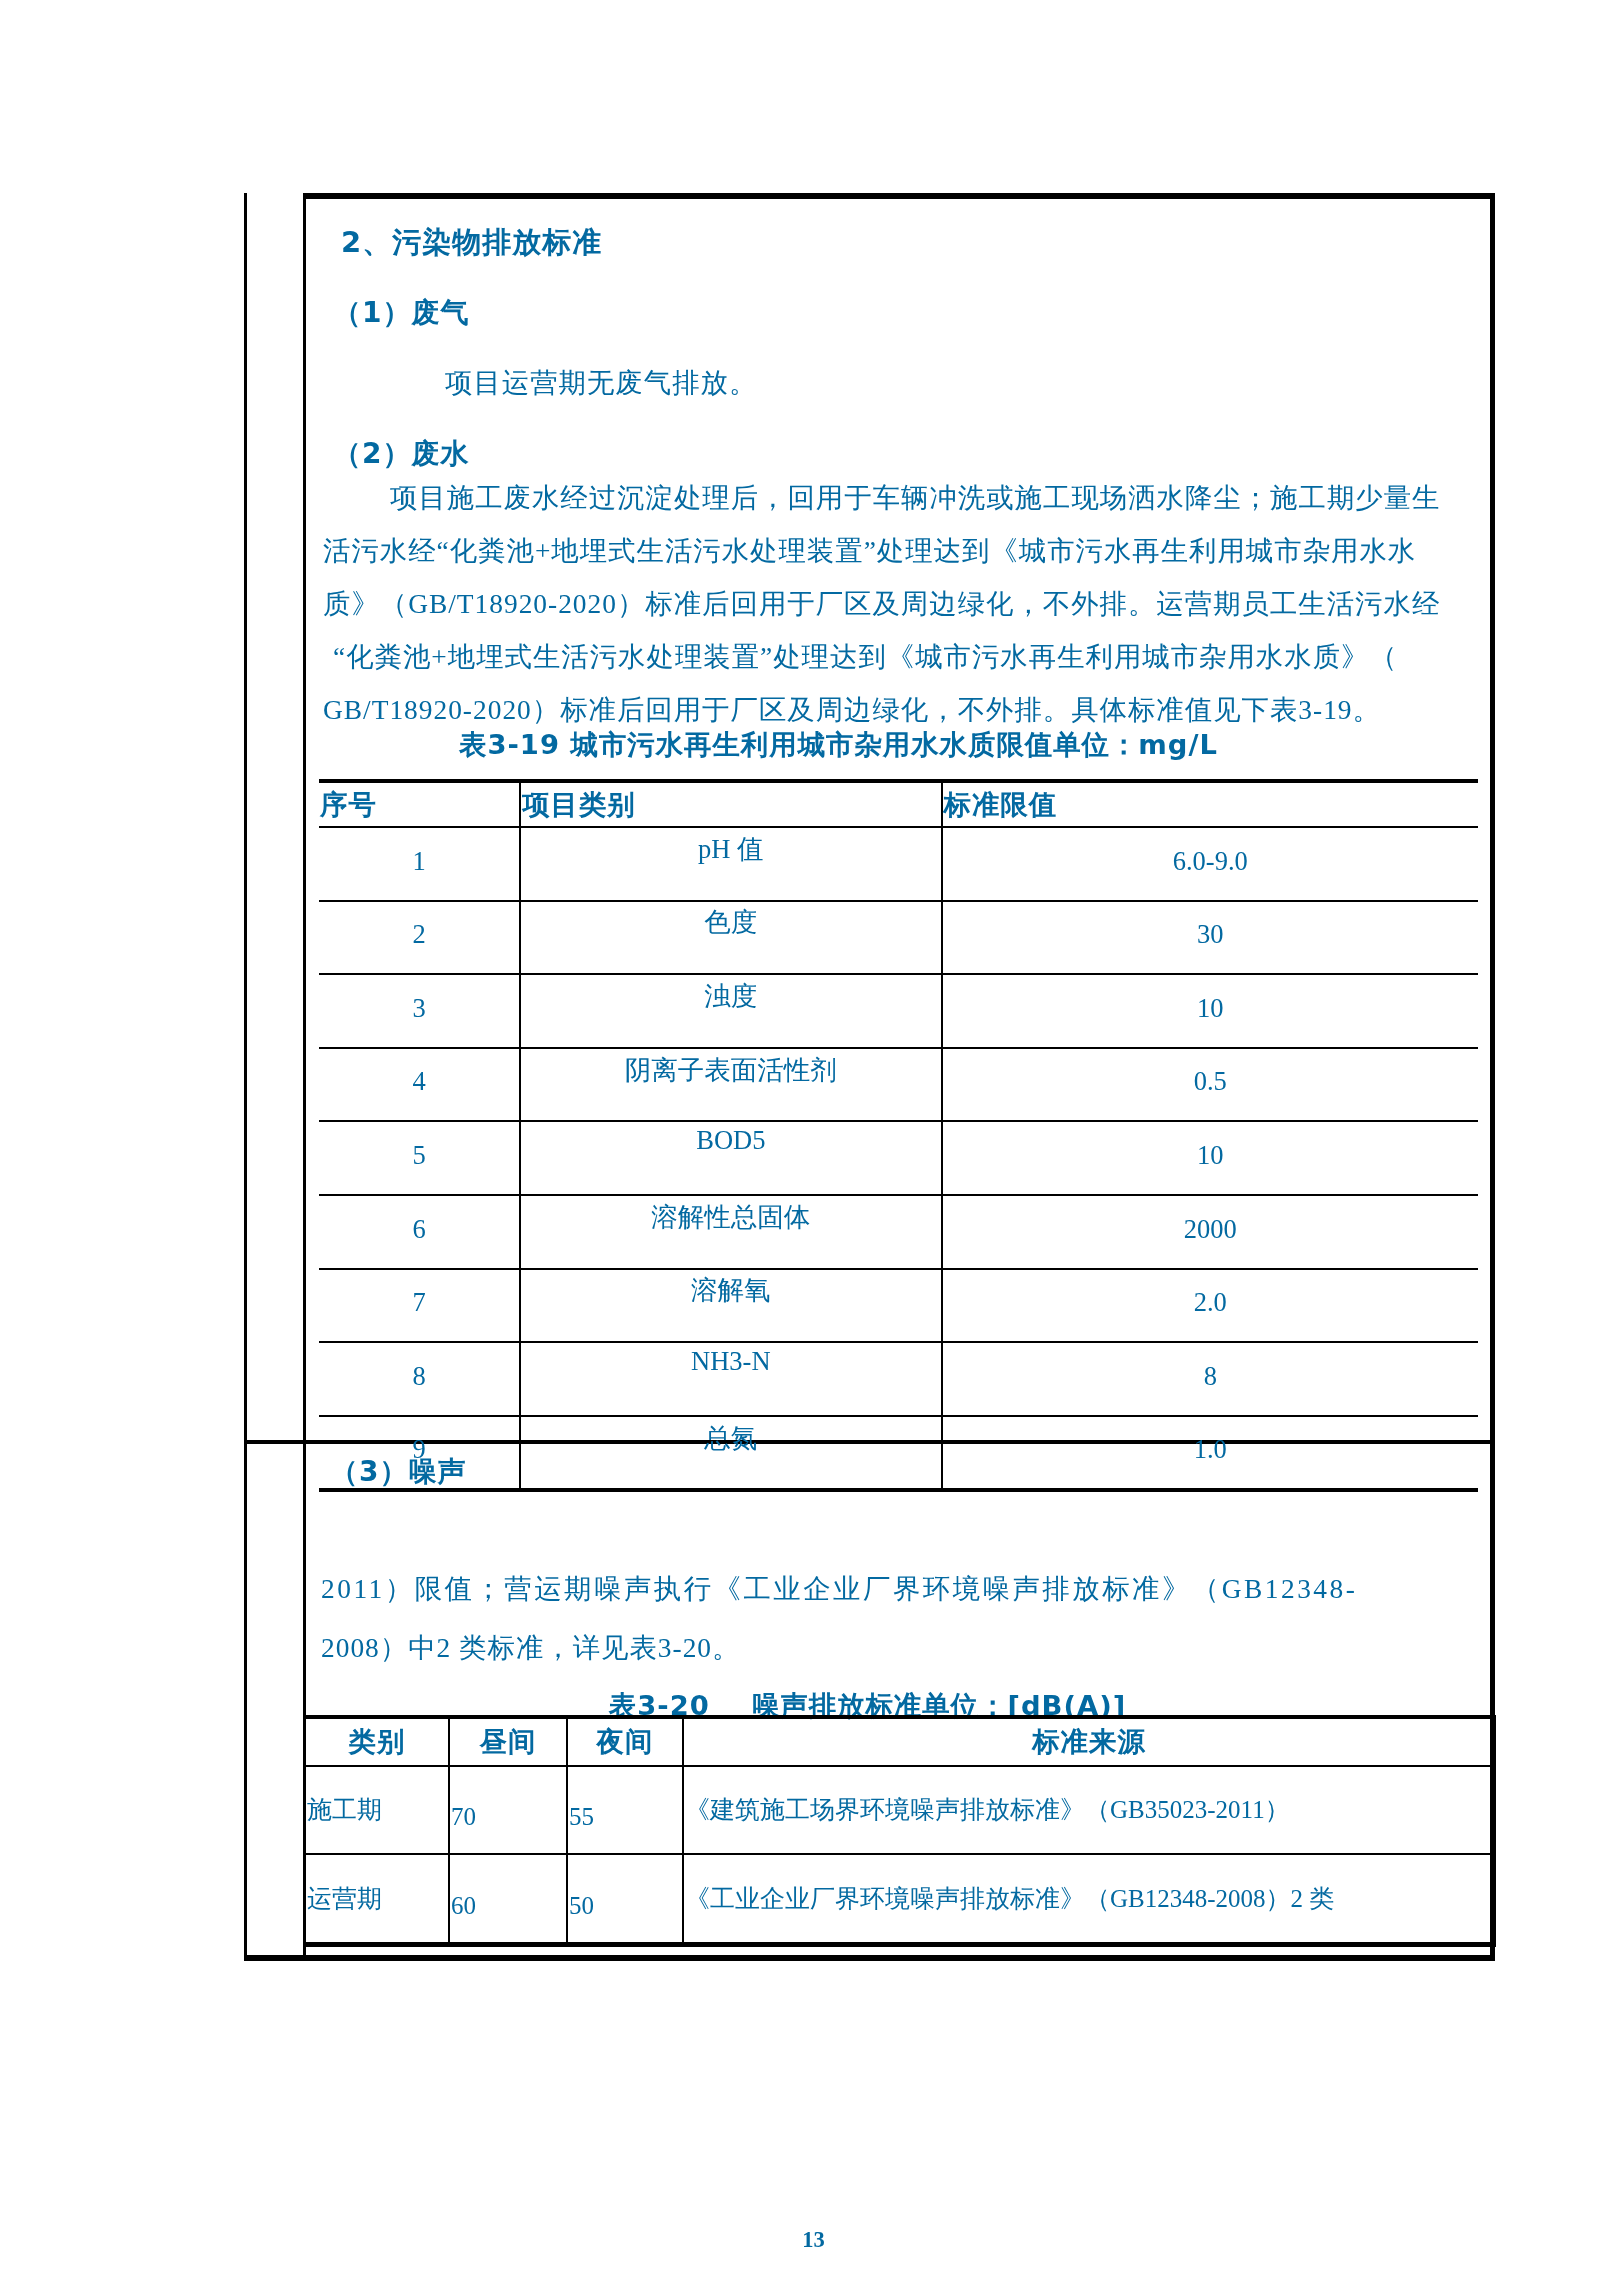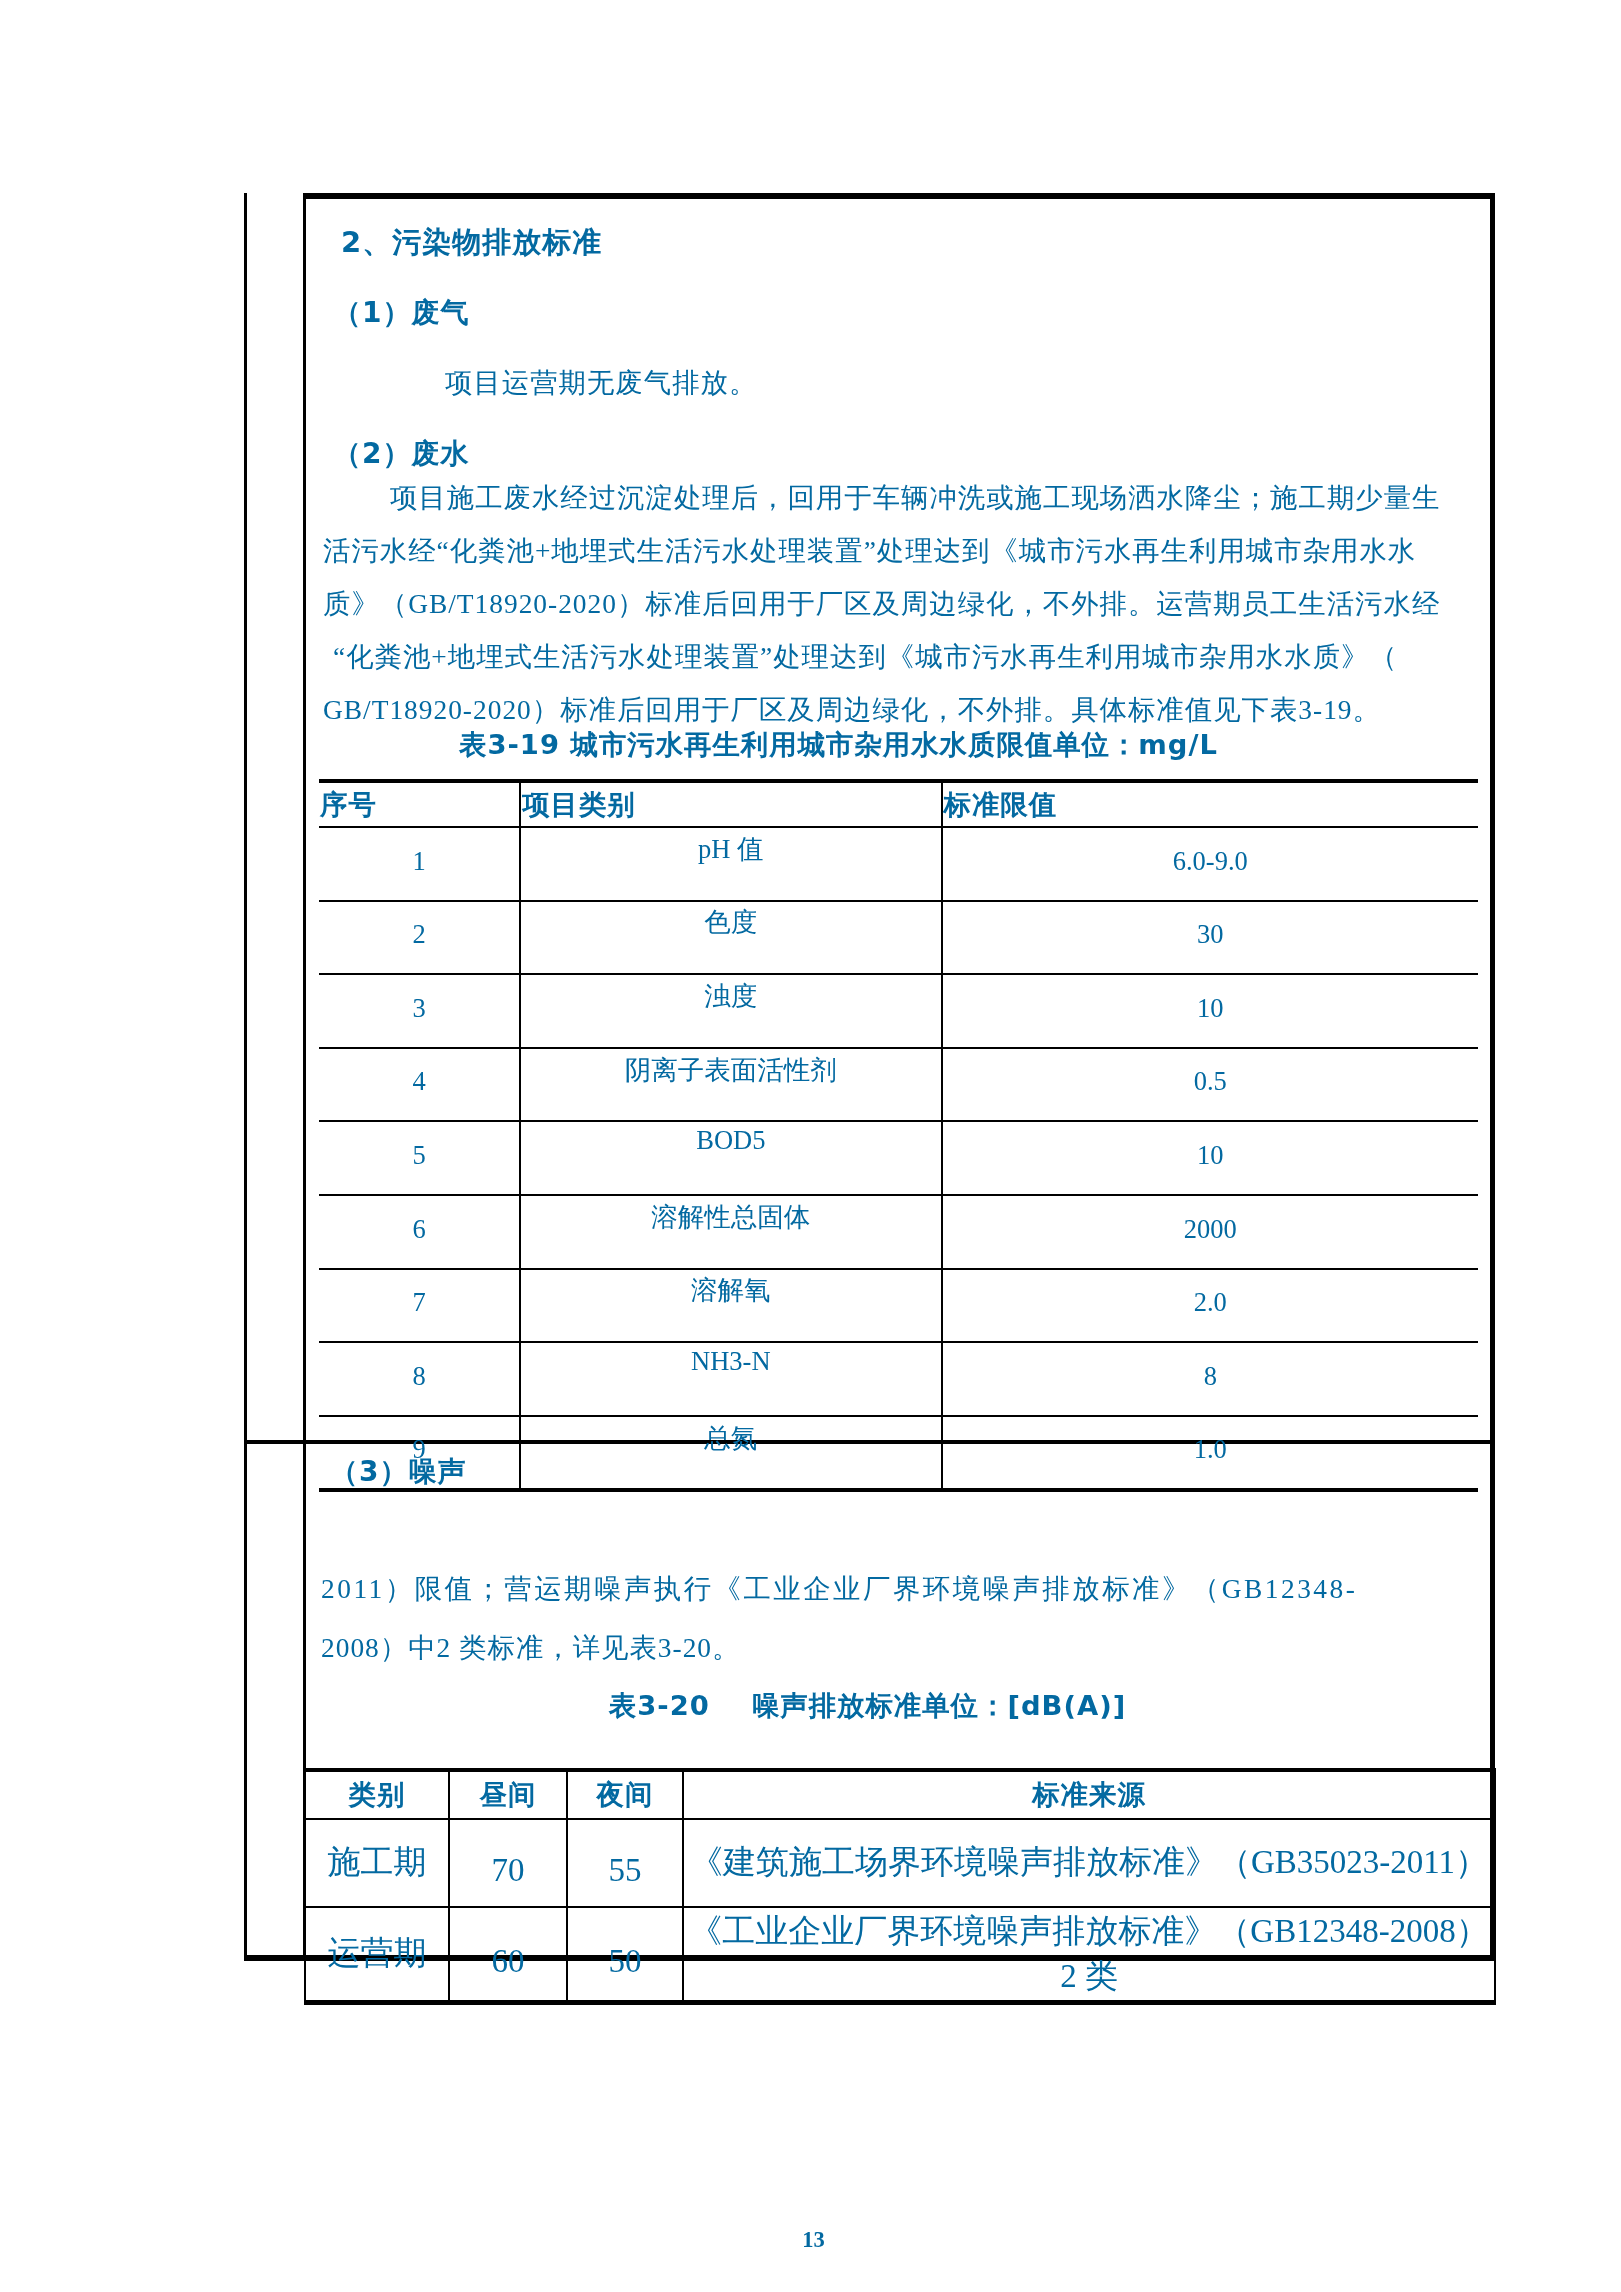--- a/index.html
+++ b/index.html
@@ -29,29 +29,29 @@
   .t319 tbody td{
     height:53px;border-bottom:2.9px solid #000;font-size:26.5px;text-align:center;
     vertical-align:top;
   }
   .t319 tbody tr:last-child td{border-bottom:4.9px solid #000;}
   .t319 .vb{border-left:2px solid #000;border-right:2px solid #000;}
   .t319 td.low{padding-top:17.6px;}
   .t319 td.hi{padding-top:2.9px;}
 
   
-  .t320{position:absolute;left:304px;top:1768px;width:1189px;}
+  .t320{position:absolute;left:304px;top:1715px;width:1189px;}
   .t320 col.c1{width:144px;} .t320 col.c2{width:118px;} .t320 col.c3{width:116px;} .t320 col.c4{width:812px;}
   .t320 th,.t320 td{border:2px solid #000;}
   .t320 thead th{
     height:44px;border-top:4.9px solid #000;border-bottom:2.9px solid #000;
     font-family:"DejaVu Sans","Liberation Sans",sans-serif;font-weight:bold;
     font-size:27.4px;text-align:center;vertical-align:middle;letter-spacing:1px;
   }
-  .t320 tbody td{font-size:33px;text-align:center;vertical-align:middle;}
+  .t320 tbody td{font-size:25px;vertical-align:middle;}
   .t320 tbody tr.r1 td{height:69px;}
   .t320 tbody tr.r2 td{height:71px;border-bottom:5.9px solid #000;}
   .t320 td.num{padding-top:15.7px;}
   .page-num{font-size:22.5px;font-weight:bold;font-family:"Liberation Serif","DejaVu Serif",serif;}
 </style>
 </head>
 <body>
 
 <div class="page">
 

